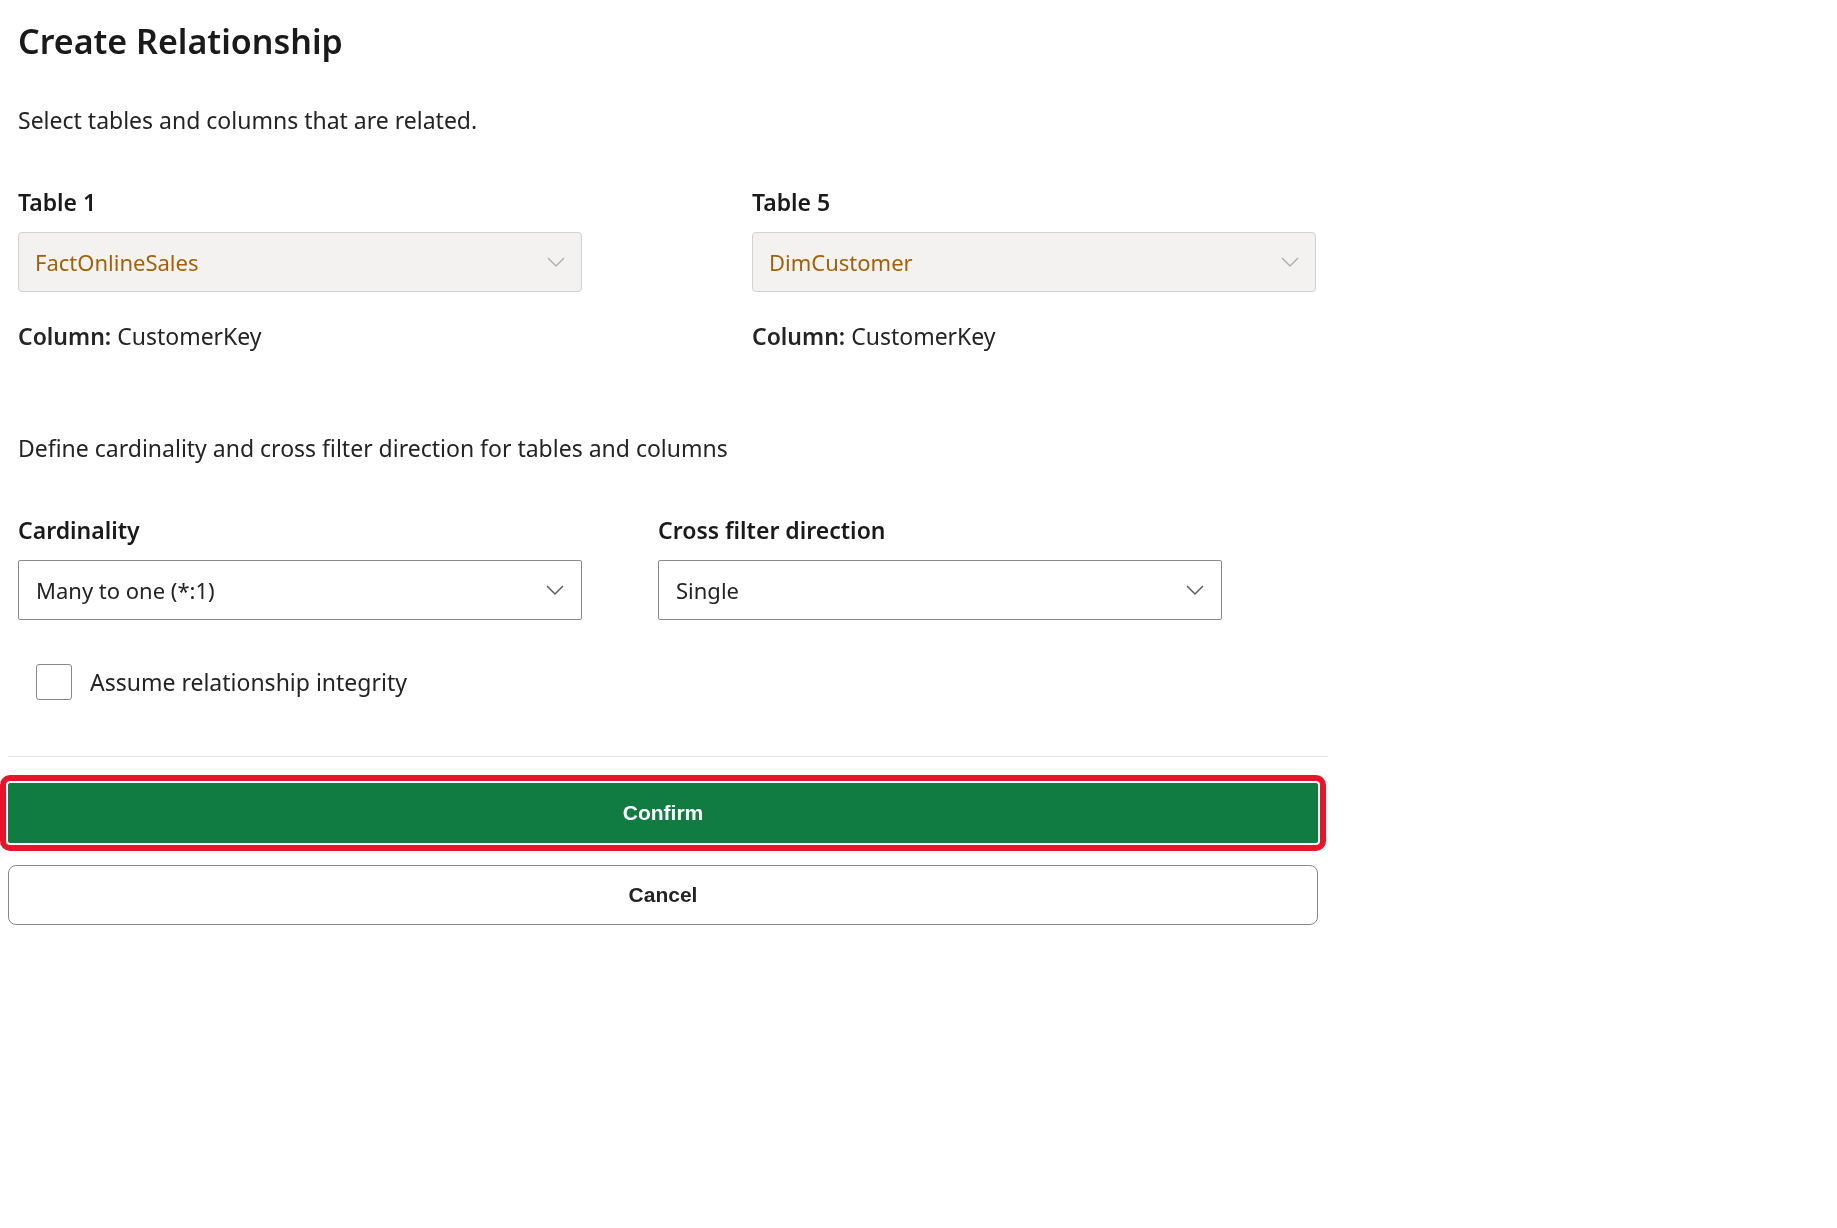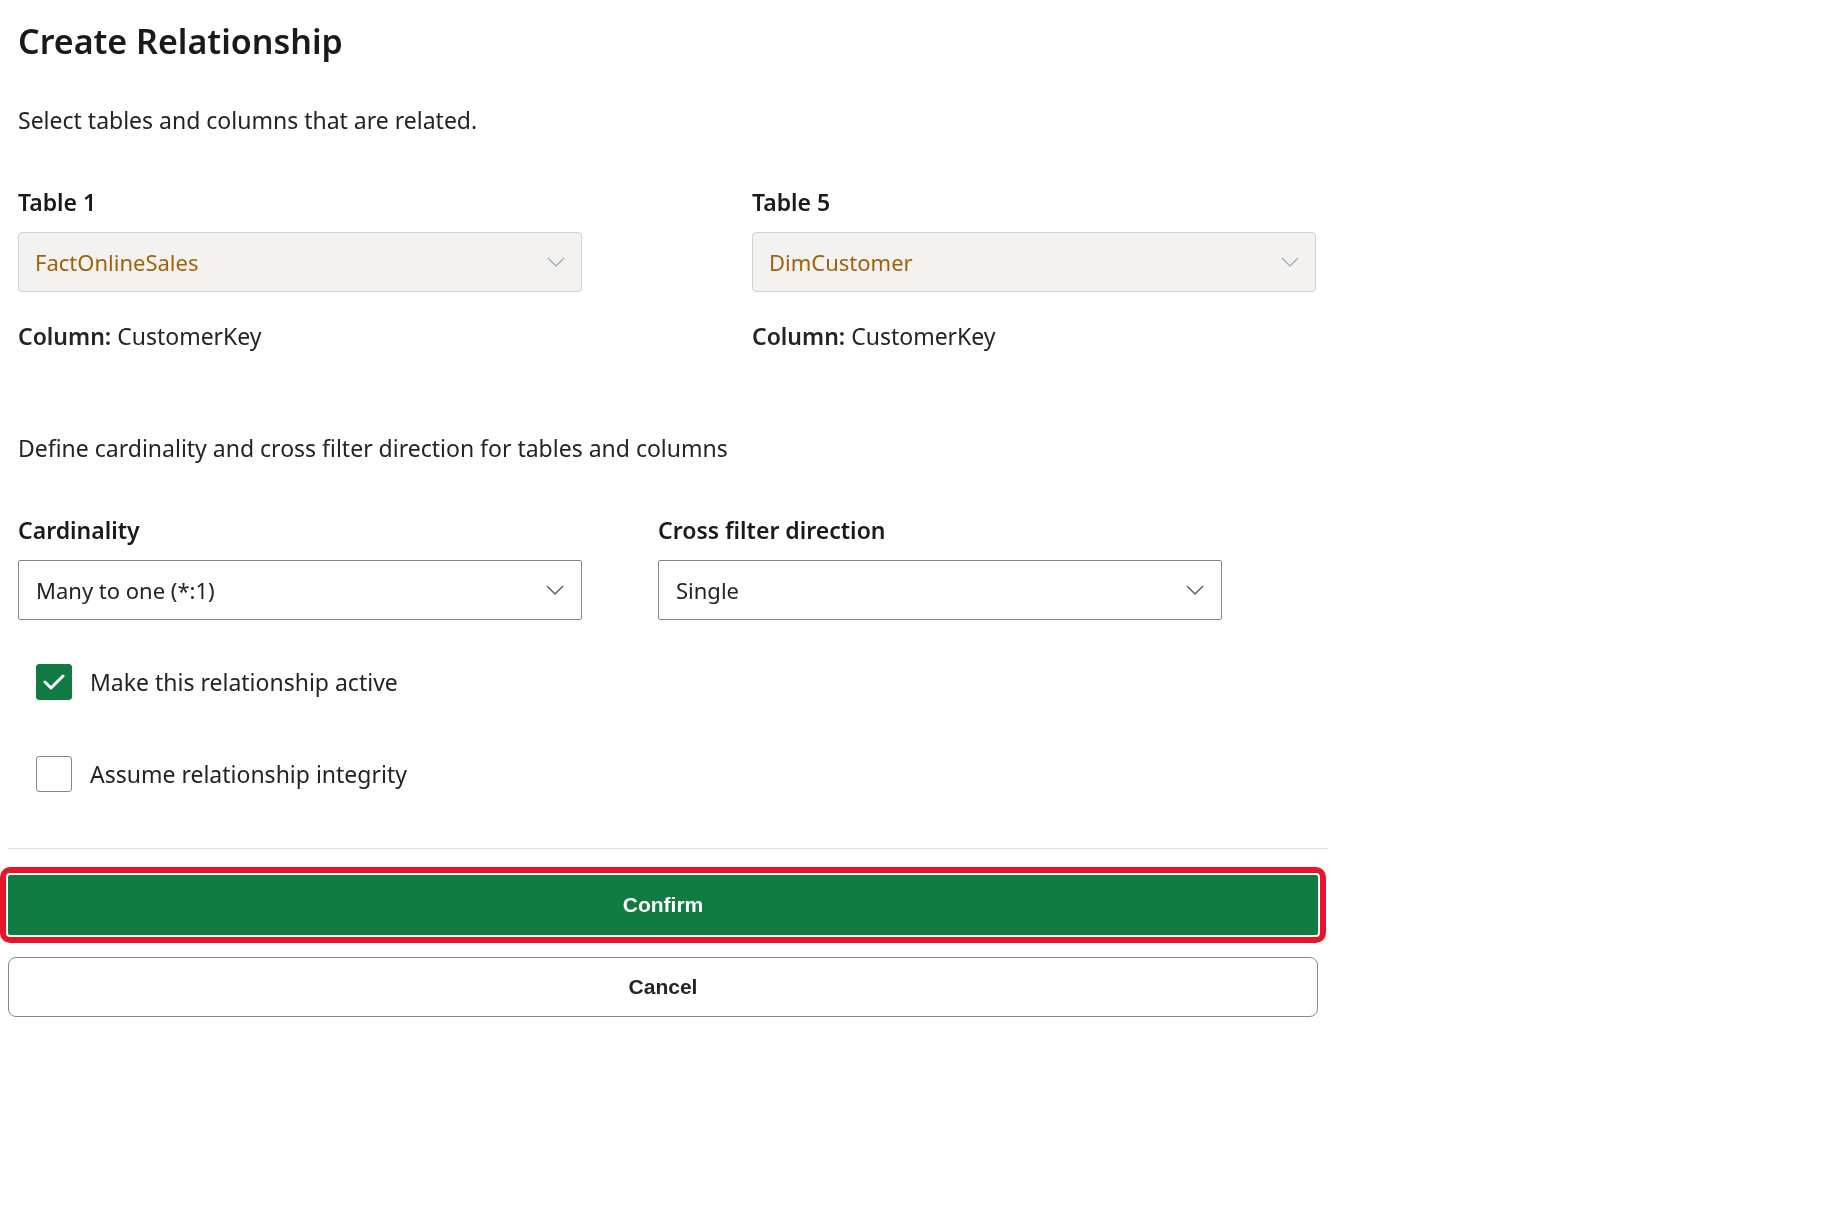--- a/index.html
+++ b/index.html
@@ -215,28 +215,20 @@
         <span>Single</span>
         <span class="chevron">
           <svg width="18" height="11" viewBox="0 0 18 11">
               <path d="M1 1 L9 9 L17 1" stroke="#605e5c" stroke-width="1.5" fill="none"></path>
             </svg>
         </span>
       </div>
     </div>
   </div>
 
-  <div class="checkbox-row">
-    <div class="checkbox checked">
-      <svg width="22" height="18" viewBox="0 0 22 18">
-          <path d="M2 9 L8 15 L20 3" stroke="#fff" stroke-width="3" fill="none" stroke-linecap="round" stroke-linejoin="round"></path>
-        </svg>
-    </div>
-    <span class="checkbox-label">Make this relationship active</span>
-  </div>
 
   <div class="checkbox-row">
     <div class="checkbox">
       
     </div>
     <span class="checkbox-label">Assume relationship integrity</span>
   </div>
 
   <div class="footer">
     <button class="btn btn-primary highlight-box">Confirm</button>

